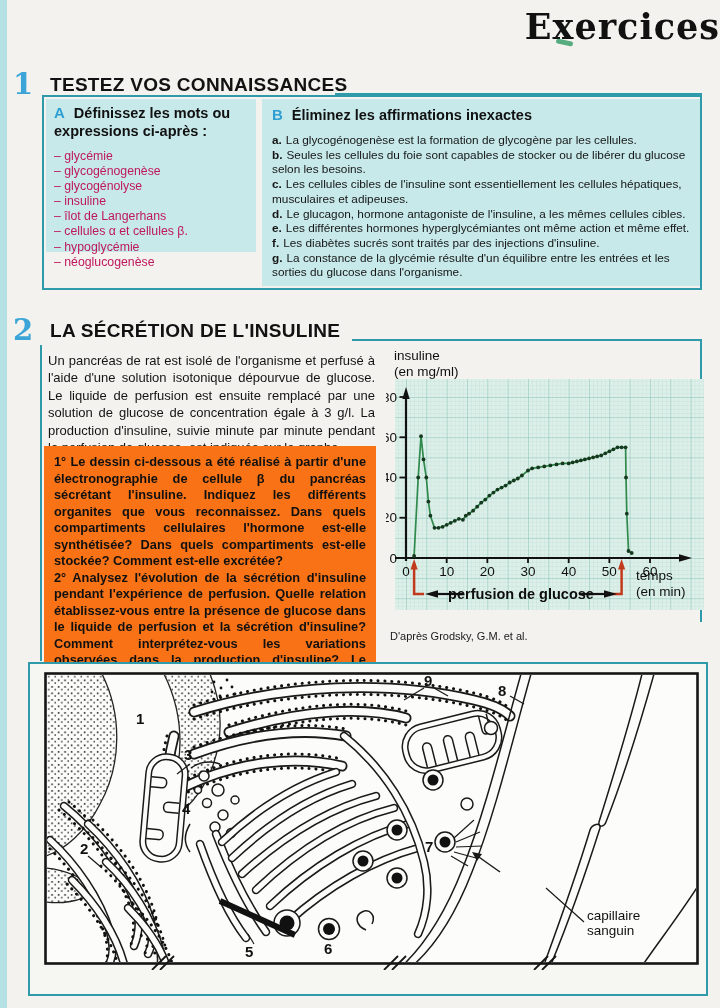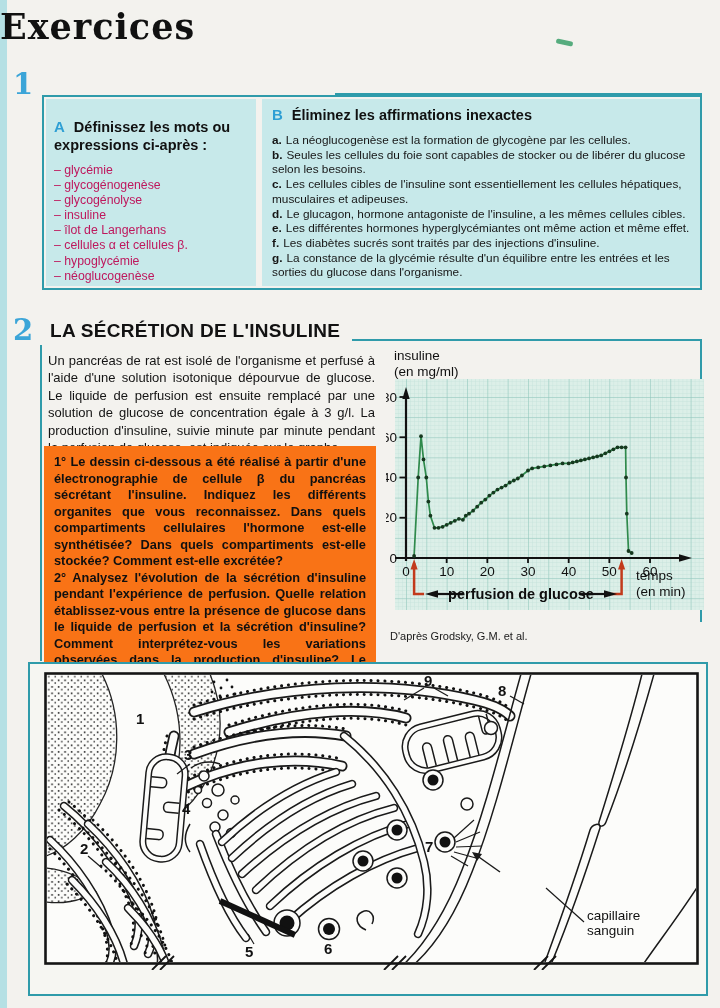--- a/index.html
+++ b/index.html
@@ -1,29 +1,29 @@
 <!DOCTYPE html>
 <html><head>
 <meta charset="utf-8">
 <style>
   html,body{margin:0;padding:0;background:#e8e8e4;}
   .page{position:relative;width:720px;height:1008px;background:#f3f2ee;overflow:hidden;
         font-family:"Liberation Sans",sans-serif;color:#151515;}
   .edge-strip{position:absolute;left:0;top:0;width:7px;height:1008px;background:#b5e0e4;}
-  .main-title{position:absolute;left:0;right:0;top:6px;text-align:left;
+  .main-title{position:absolute;left:0;right:0;top:6px;text-align:right;
         font-family:"DejaVu Serif",serif;font-weight:bold;font-size:35px;letter-spacing:1px;color:#111;}
   .artifact{position:absolute;left:556px;top:40px;width:17px;height:5px;background:#3aa06a;
         transform:rotate(12deg);border-radius:2px;opacity:.85;}
   .sec-num{position:absolute;font-family:"DejaVu Serif",serif;font-weight:bold;font-size:29px;color:#3ba5d8;line-height:1;}
   .sec-title{position:absolute;font-weight:bold;font-size:19px;letter-spacing:.3px;color:#121212;white-space:nowrap;}
   .rule{position:absolute;height:2px;background:#2f9baa;}
   .vrule{position:absolute;width:2px;background:#2f9baa;}
   .box1{position:absolute;left:42px;top:95px;width:660px;height:195px;border:2px solid #2f9baa;box-sizing:border-box;}
   .panel{position:absolute;background:#c7e9ea;box-sizing:border-box;}
-  .panelA{left:46px;top:99px;width:210px;height:187px;padding:19px 8px;}
+  .panelA{left:46px;top:99px;width:210px;height:153px;padding:5px 8px;}
   .panelB{left:262px;top:99px;width:438px;height:187px;padding:7px 10px;}
   .plabel{color:#2e9fd4;font-weight:bold;font-size:15px;margin-right:9px;}
   .ptitle{font-weight:bold;font-size:14.5px;line-height:18px;color:#111;}
   .alist{margin-top:9px;}
   .aitem{font-size:12.3px;line-height:15.1px;color:#be185d;}
   .aitem::before{content:"–  ";}
   .blist{margin-top:9px;}
   .bitem{margin:0;font-size:11.8px;line-height:14.7px;color:#161616;text-align:left;}
   .bitem b{margin-right:4px;}
   .intro{position:absolute;left:48px;top:352px;width:327px;font-size:13px;line-height:17.4px;
@@ -54,41 +54,42 @@
 </style>
 </head>
 <body>
 
 <div class="page">
   <div class="edge-strip"></div>
   <div class="main-title">Exercices</div>
   <div class="artifact"></div>
 
   <div class="sec-num" style="left:13px;top:70px;">1</div>
+  <div class="sec-title" style="left:50px;top:74px;">TESTEZ VOS CONNAISSANCES</div>
   <div class="rule" style="left:335px;top:93px;width:367px;"></div>
   <div class="box1"></div>
 
   <div class="panel panelA">
     <div class="ptitle"><span class="plabel">A</span><span>Définissez les mots ou expressions ci-après :</span></div>
     <div class="alist">
       <div class="aitem">glycémie</div>
       <div class="aitem">glycogénogenèse</div>
       <div class="aitem">glycogénolyse</div>
       <div class="aitem">insuline</div>
       <div class="aitem">îlot de Langerhans</div>
       <div class="aitem">cellules α et cellules β.</div>
       <div class="aitem">hypoglycémie</div>
       <div class="aitem">néoglucogenèse</div>
     </div>
   </div>
 
   <div class="panel panelB">
     <div class="ptitle"><span class="plabel">B</span><span>Éliminez les affirmations inexactes</span></div>
     <div class="blist">
-      <p class="bitem"><b>a.</b><span>La néoglucogenèse est la formation de glycogène par les cellules.</span></p>
+      <p class="bitem"><b>a.</b><span>La glycogénogenèse est la formation de glycogène par les cellules.</span></p>
       <p class="bitem"><b>b.</b><span>Seules les cellules du foie sont capables de stocker ou de libérer du glucose selon les besoins.</span></p>
       <p class="bitem"><b>c.</b><span>Les cellules cibles de l'insuline sont essentiellement les cellules hépatiques, musculaires et adipeuses.</span></p>
       <p class="bitem"><b>d.</b><span>Le glucagon, hormone antagoniste de l'insuline, a les mêmes cellules cibles.</span></p>
       <p class="bitem"><b>e.</b><span>Les différentes hormones hyperglycémiantes ont même action et même effet.</span></p>
       <p class="bitem"><b>f.</b><span>Les diabètes sucrés sont traités par des injections d'insuline.</span></p>
       <p class="bitem"><b>g.</b><span>La constance de la glycémie résulte d'un équilibre entre les entrées et les sorties du glucose dans l'organisme.</span></p>
     </div>
   </div>
 
   <div class="sec-num" style="left:13px;top:316px;">2</div>

